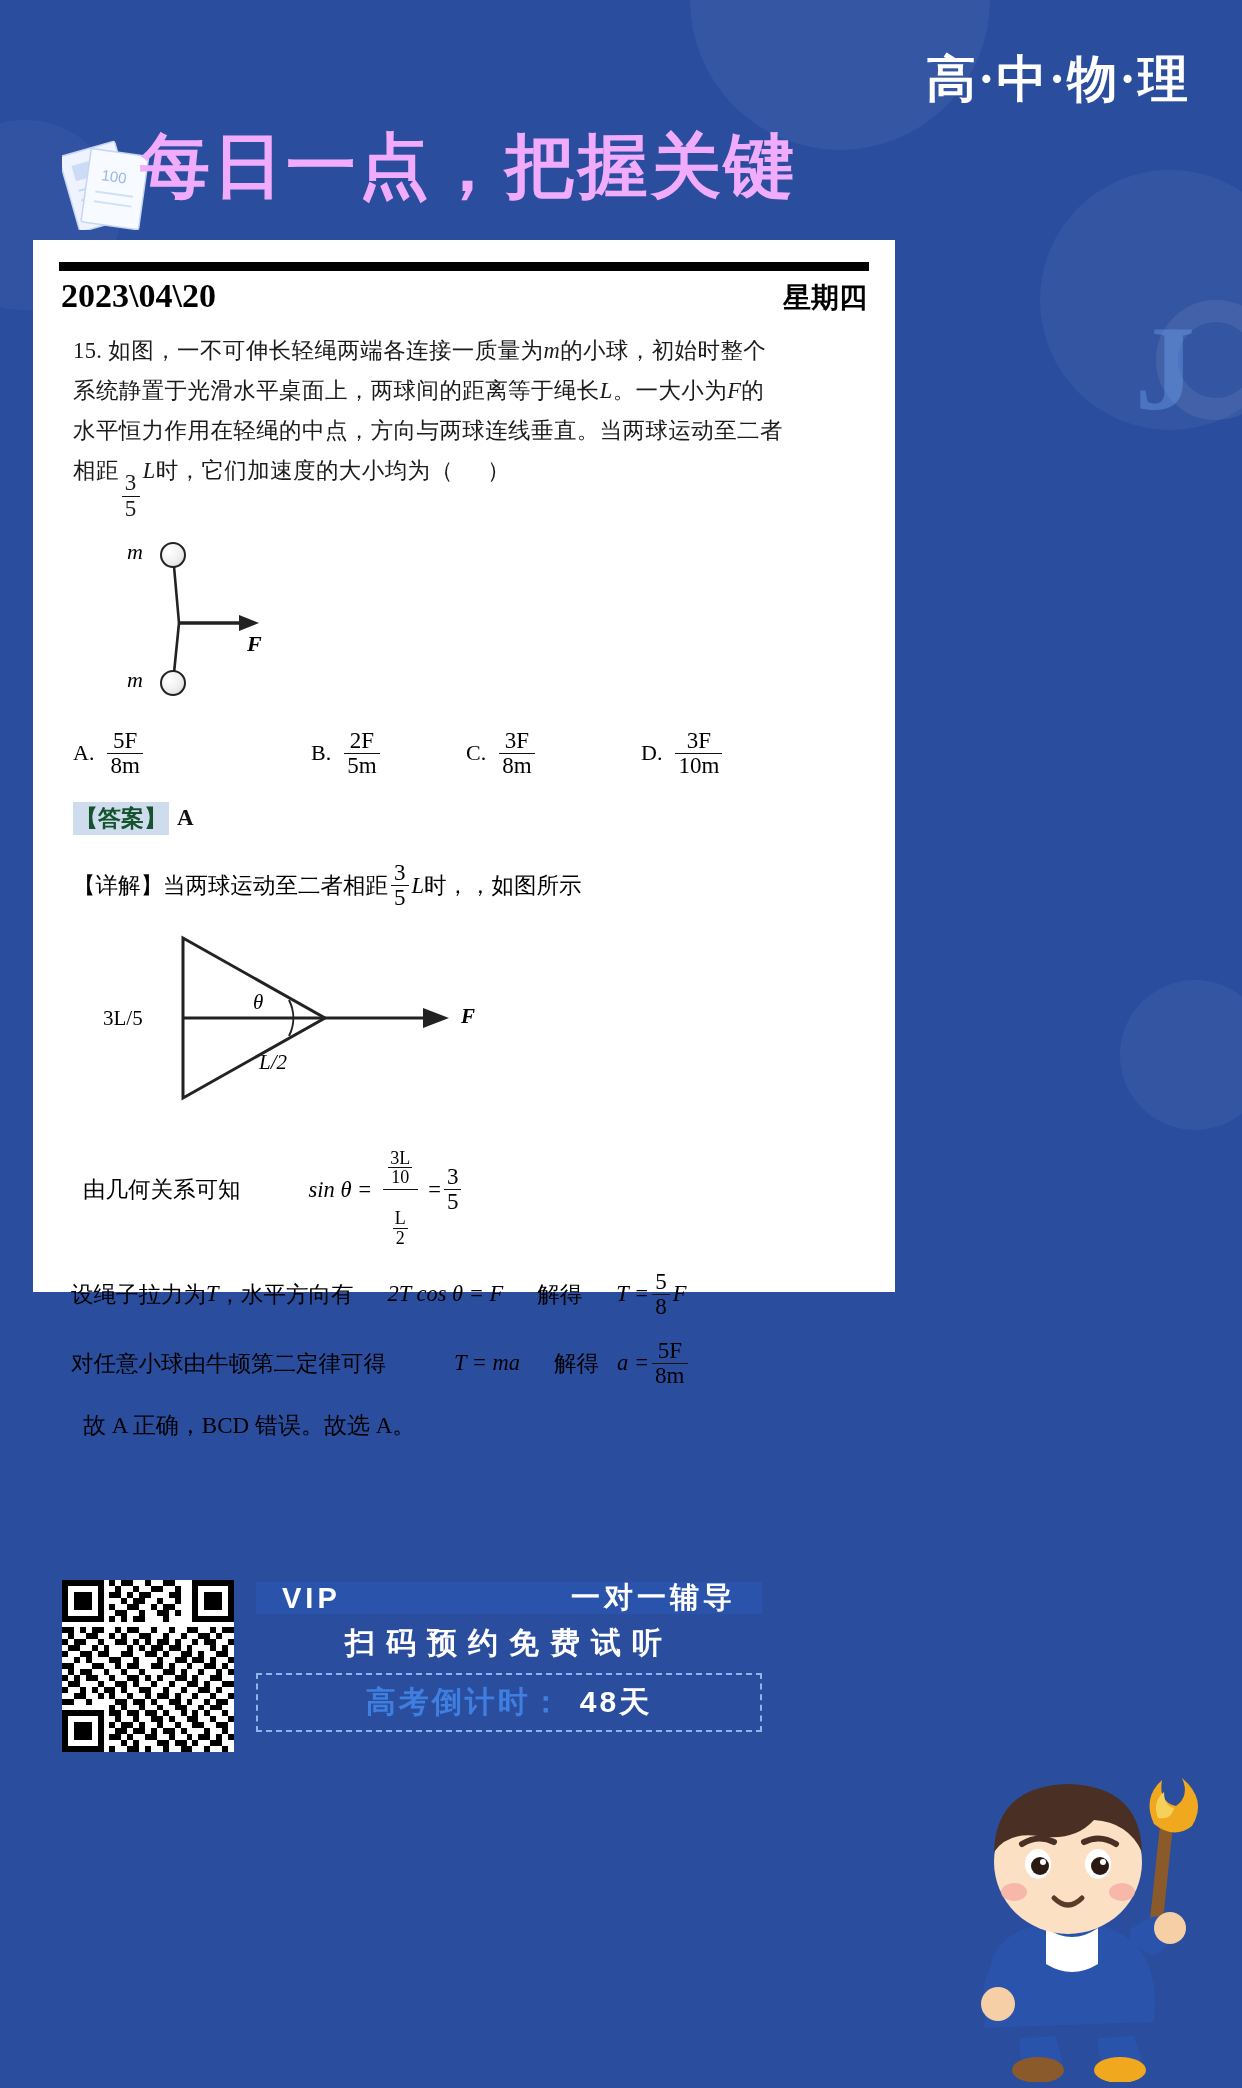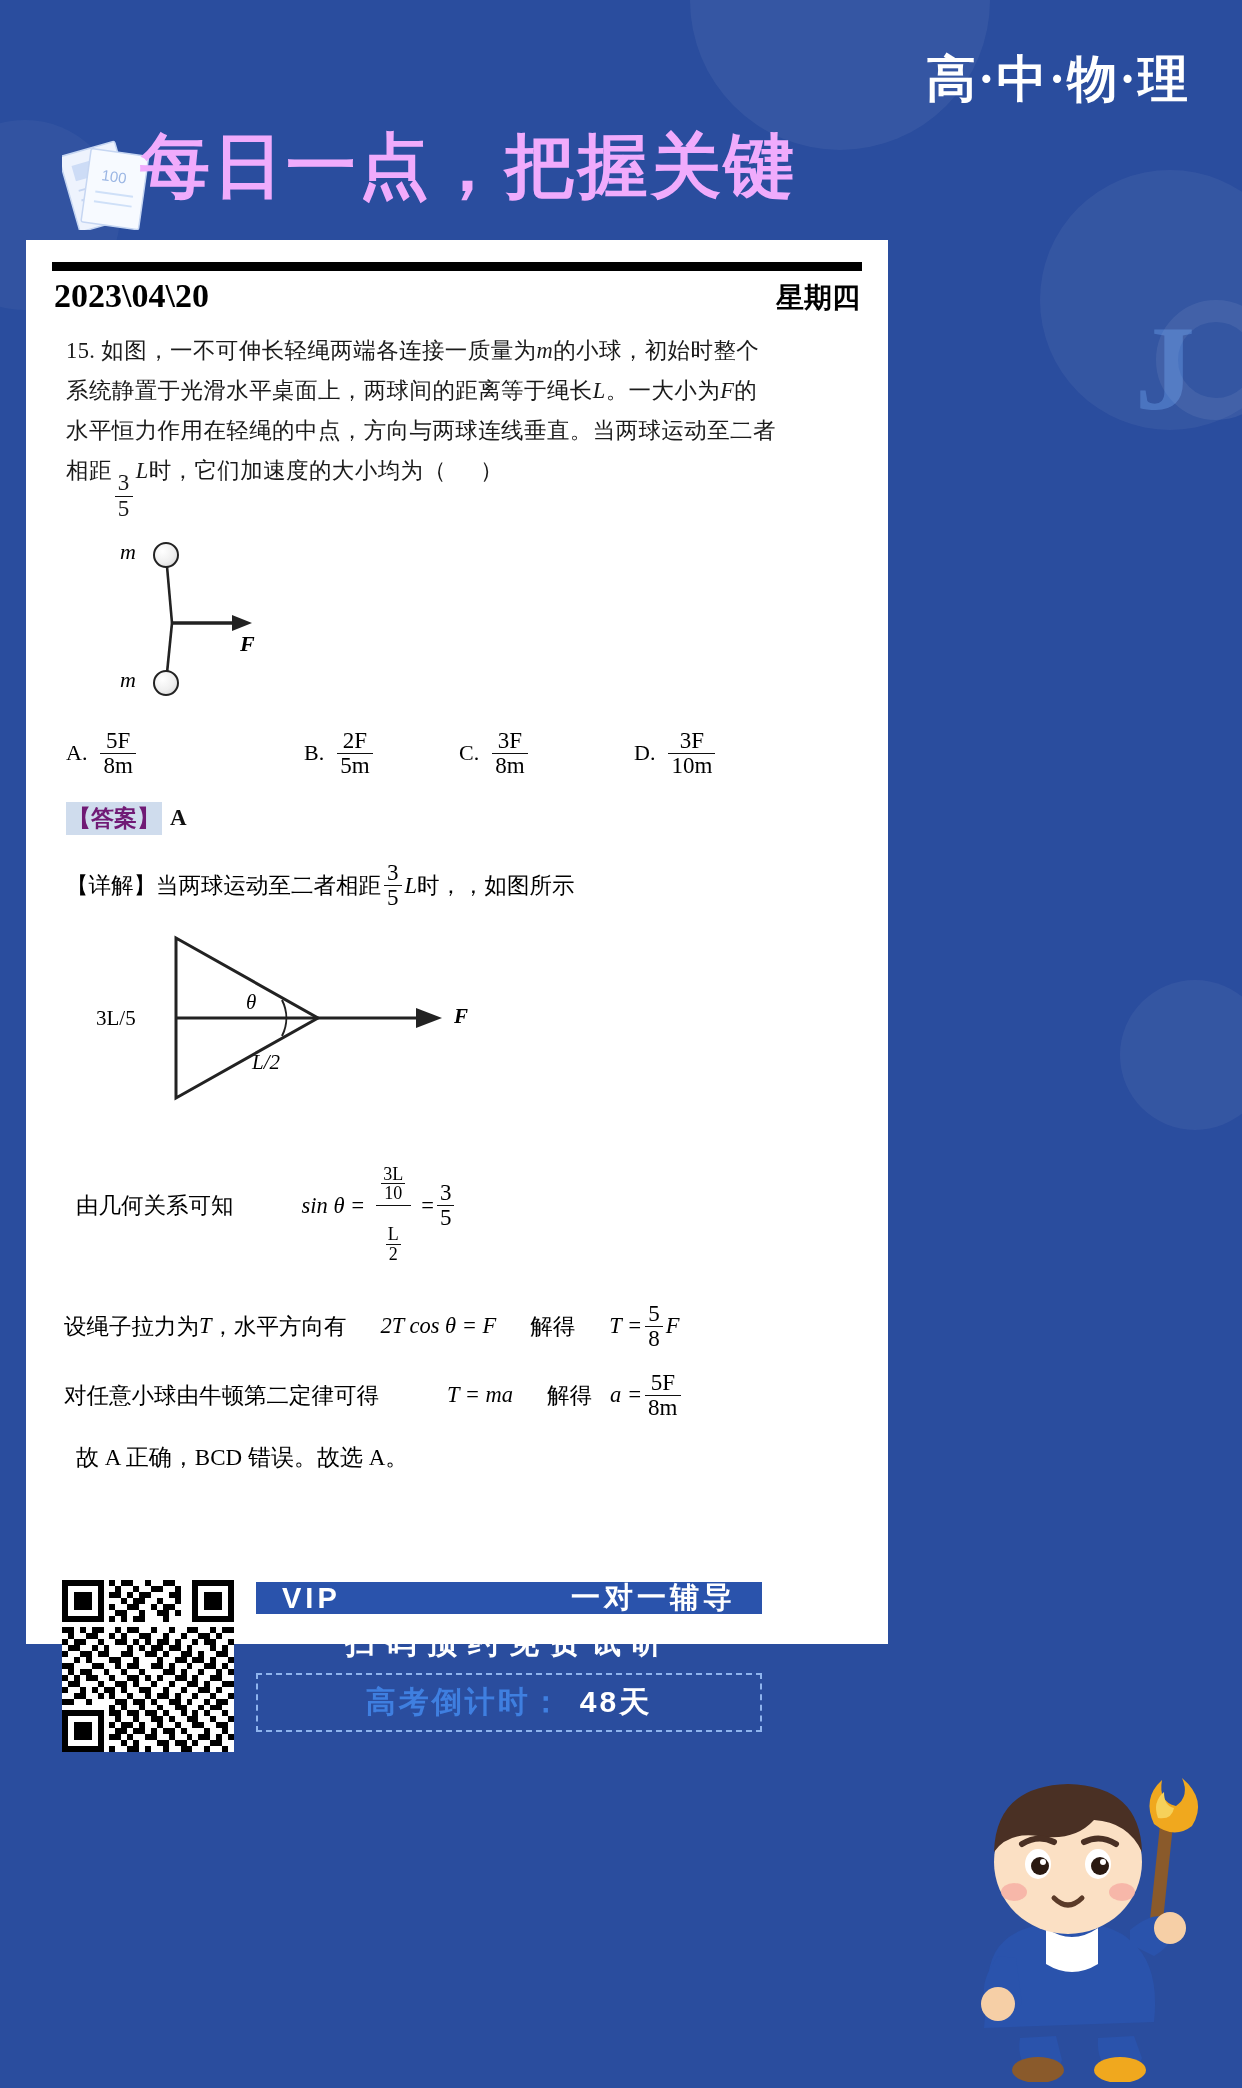--- a/index.html
+++ b/index.html
@@ -45,21 +45,21 @@
   }
   .slogan {
     position: absolute; left: 140px; top: 131px;
     color: #f0abfc; font-size: 70px; font-weight: 700; letter-spacing: 3px; line-height: 1;
     font-family: "Liberation Sans", sans-serif;
   }
   .papers { position: absolute; left: 62px; top: 138px; width: 96px; height: 92px; }
 
   
   .card {
-    position: absolute; left: 26px; top: 240px; width: 862px; height: 1404px;
+    position: absolute; left: 33px; top: 240px; width: 862px; height: 1052px;
     background: #fff;
   }
   .card-inner { padding: 22px 26px 0 26px; position: relative; height: 100%; }
   .rule { height: 9px; background: #000; margin: 0 0 6px 0; }
   .date-row { display:flex; align-items: baseline; justify-content: space-between; padding: 0 2px; }
   .date {
     font-size: 34px; font-weight: 700; font-family: "Liberation Serif", serif; letter-spacing: 0px;
     color:#000;
   }
   .weekday { font-size: 28px; font-weight: 700; color:#000; font-family: "Liberation Serif", serif; }
@@ -81,31 +81,31 @@
           background: radial-gradient(circle at 34% 32%, #fff 0%, #efefef 55%, #d2d2d2 100%); }
   .mlab { position:absolute; font-style: italic; font-size: 22px; }
   .flab { position:absolute; font-style: italic; font-weight: 700; font-size: 22px; }
 
   
   .options { display: flex; margin: 18px 0 0 14px; align-items: flex-start; }
   .opt { display: flex; align-items: center; font-size: 22px; }
   .opt .tag { margin-right: 10px; }
 
   .answer-row { margin: 24px 0 0 14px; font-size: 23px; display: flex; align-items: center; }
-  .tag-blue { color: #701a75; background: #cfdced; font-weight: 700; padding: 1px 2px; }
+  .tag-blue { color: #14532d; background: #cfdced; font-weight: 700; padding: 1px 2px; }
   .answer-letter { margin-left: 8px; font-weight: 700; color:#111; }
 
   .detail-row { margin: 26px 0 0 14px; font-size: 22.5px; display:flex; align-items:center; flex-wrap: wrap; }
 
   
   .fig2 { position: relative; height: 190px; margin: 12px 0 0 34px; width: 560px; }
   .fig2 .lab { position:absolute; font-size: 21px; }
 
   .geom-row { margin: 18px 0 0 24px; display: flex; align-items: center; font-size: 22.5px; }
-  .nested-frac { display:inline-flex; flex-direction: column; align-items:center; margin: 16px 6px; line-height: 1.05; }
+  .nested-frac { display:inline-flex; flex-direction: column; align-items:center; margin: 0 6px; line-height: 1.05; }
   .nested-frac .topf, .nested-frac .botf { padding: 2px 6px; }
   .nested-frac .botf { border-top: 1.8px solid #111; }
 
   .eq-row { margin: 20px 0 0 12px; display: flex; align-items: center; font-size: 22.5px; flex-wrap: wrap; }
   .gap { display:inline-block; width: 34px; }
   .gap-sm { display:inline-block; width: 18px; }
   .concl { margin: 22px 0 0 24px; font-size: 23px; }
 
   
   .promo { position: absolute; left: 62px; top: 1580px; width: 700px; height: 215px; display:flex; gap: 22px; }

